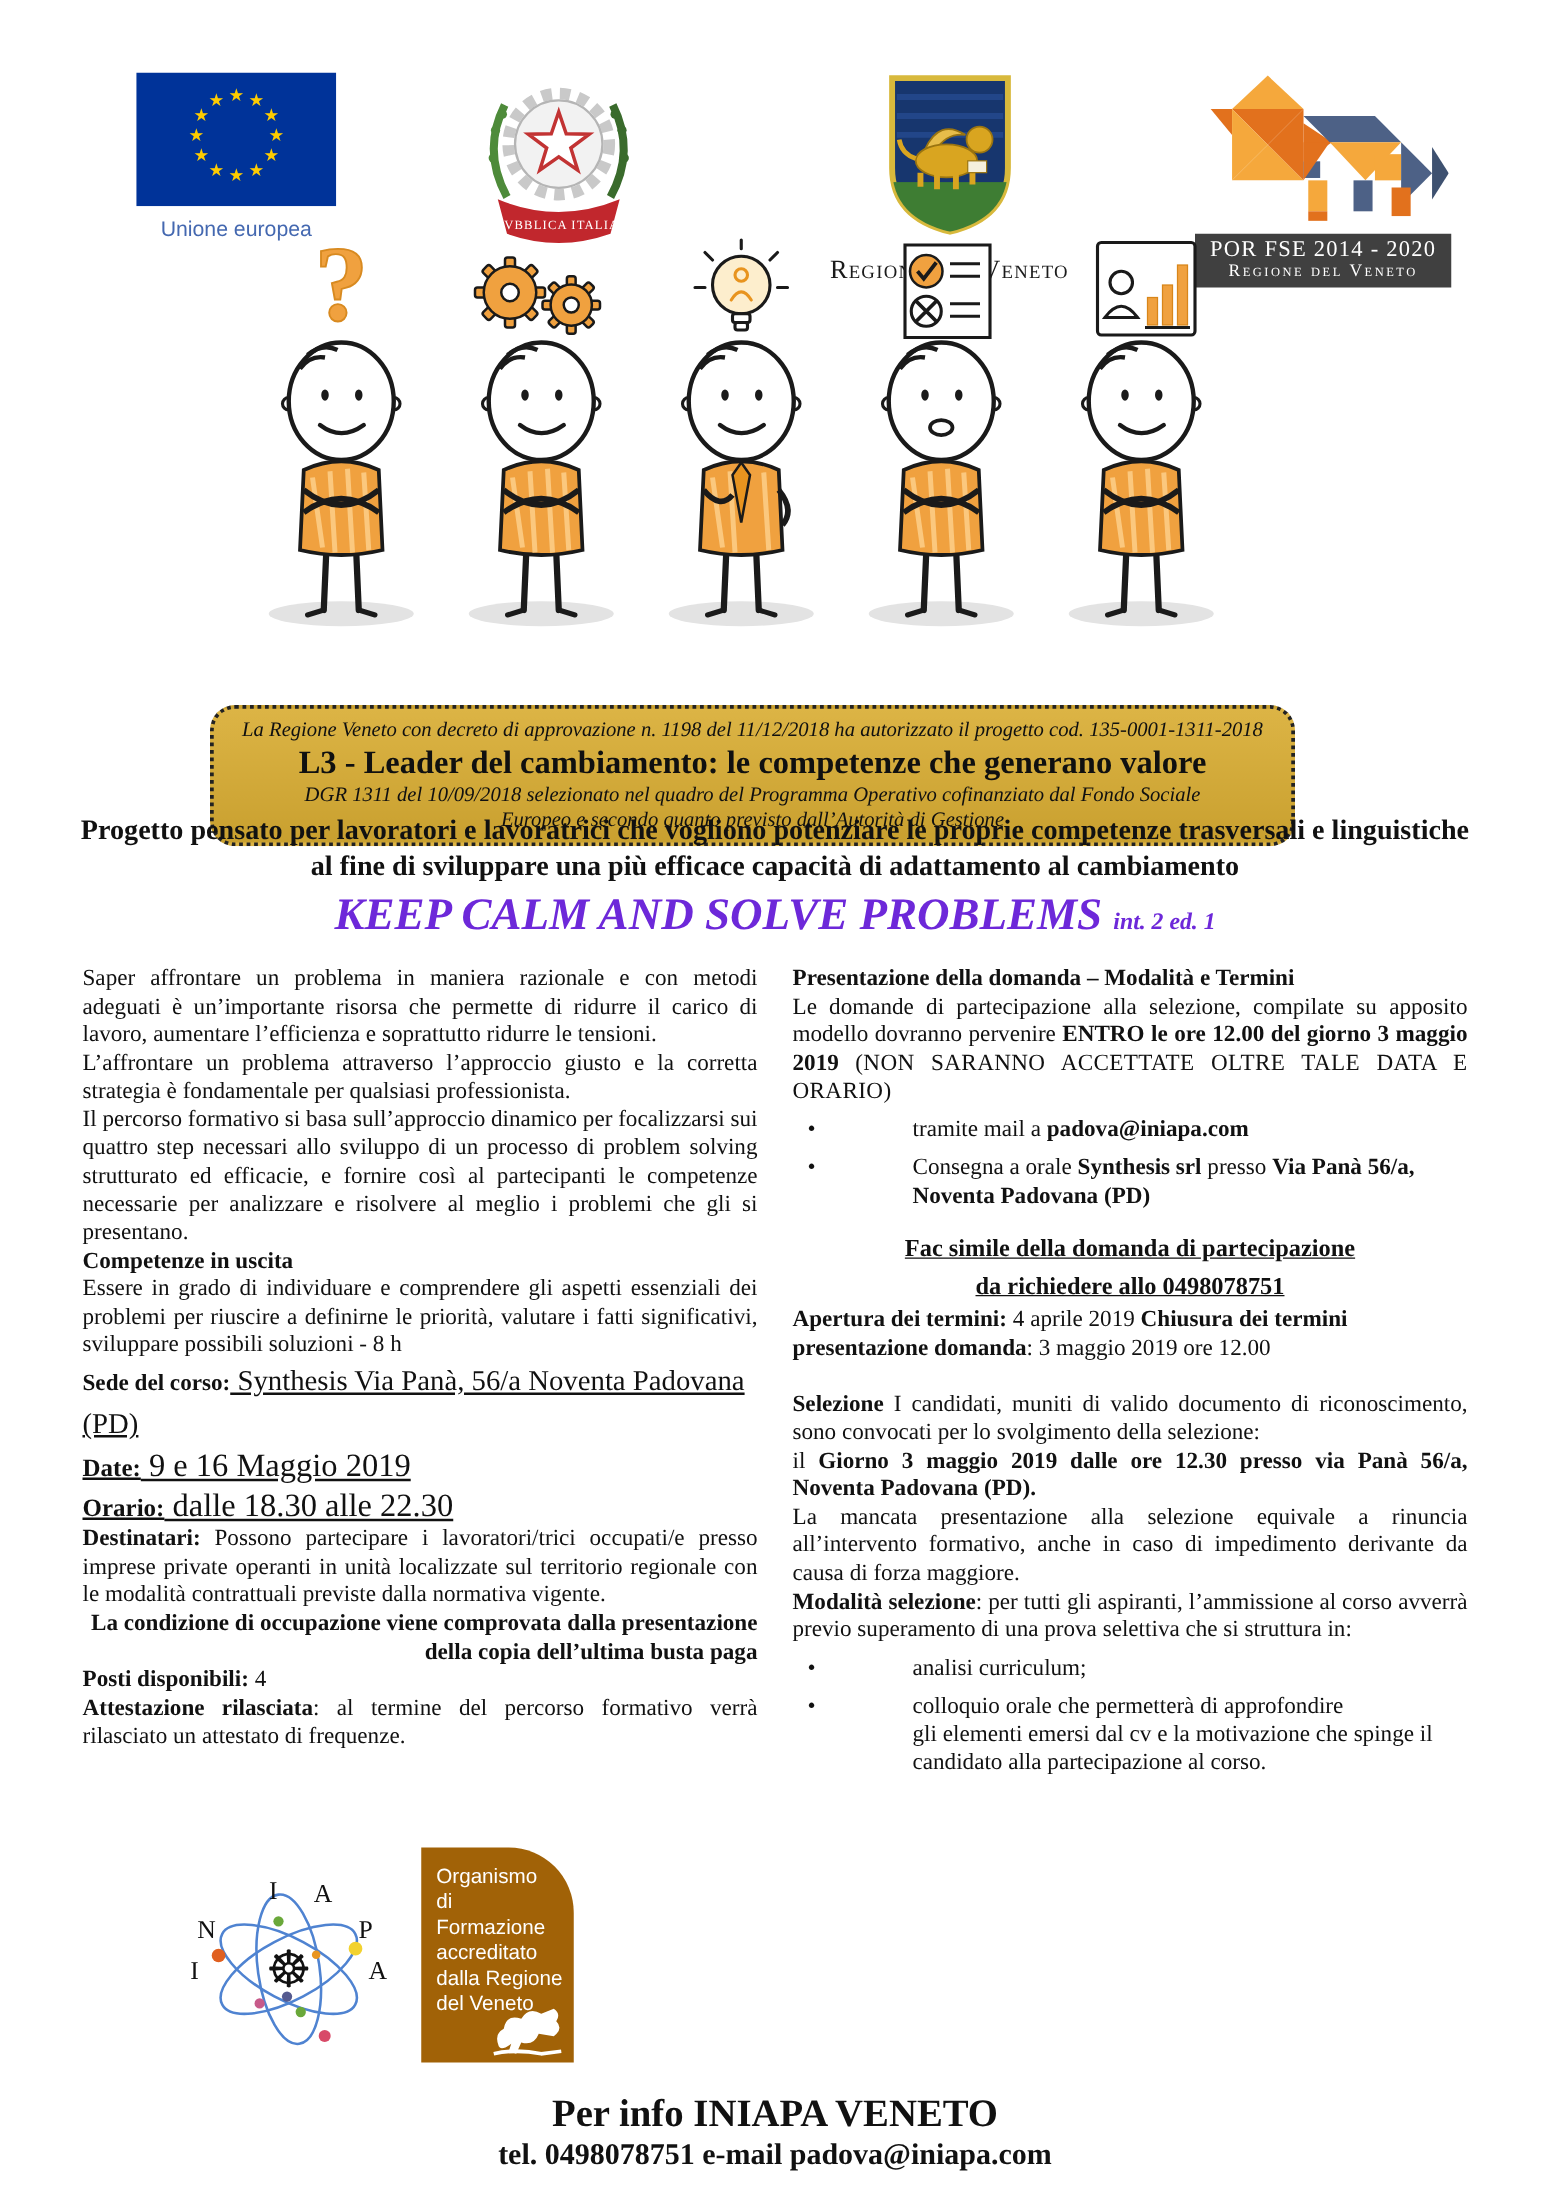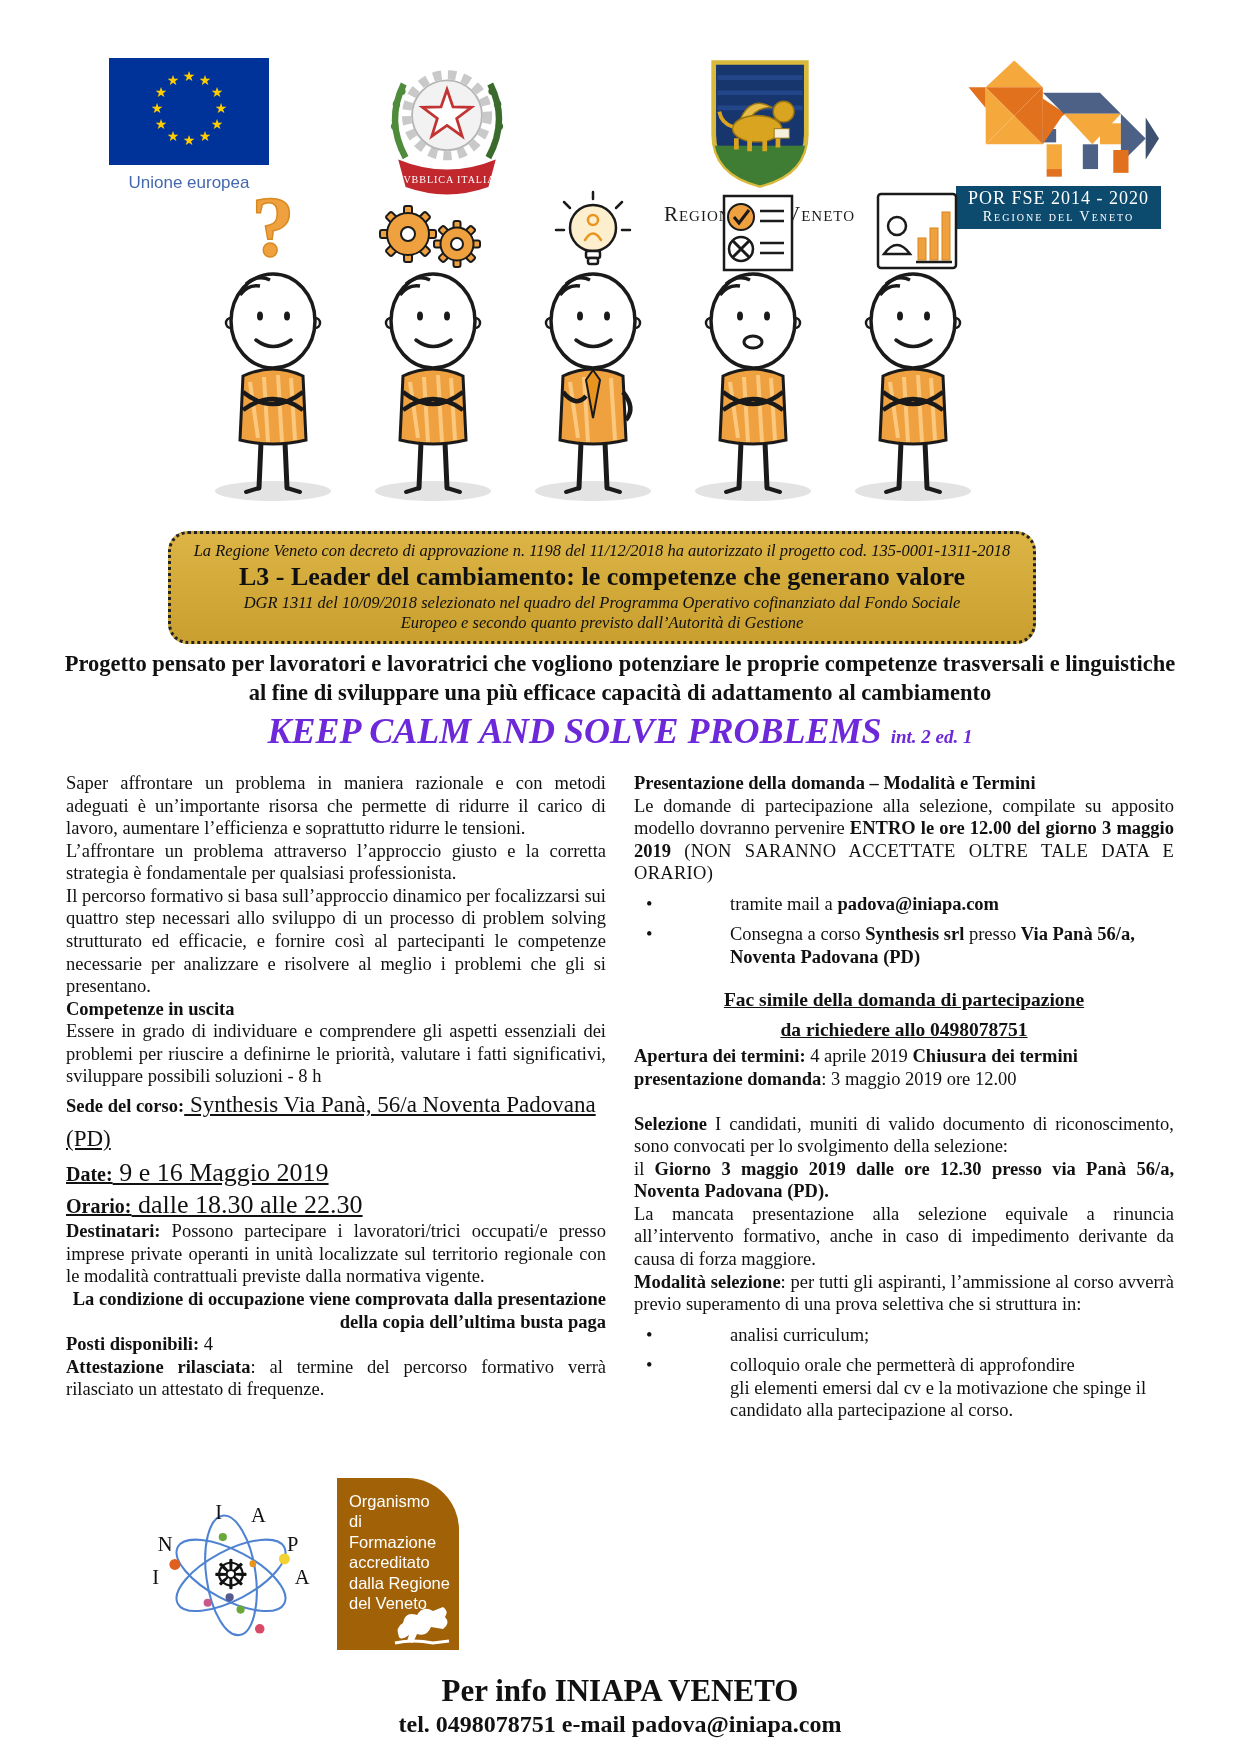--- a/index.html
+++ b/index.html
@@ -7,31 +7,31 @@
         font-family:"Liberation Serif",serif;color:#111;overflow:hidden;}
 
   
   .logo{position:absolute;text-align:center;}
   .eu-logo{left:103px;top:58px;width:172px;}
   .eu-caption{font-family:"Liberation Sans",sans-serif;font-size:17px;color:#4468b0;margin-top:4px;}
   .italy-logo{left:372px;top:56px;width:150px;}
   .veneto-logo{left:652px;top:56px;width:215px;}
   .veneto-caption{font-variant:small-caps;font-size:21px;letter-spacing:1px;color:#1b1b1b;margin-top:8px;}
   .porfse-logo{left:956px;top:60px;width:205px;}
-  .porfse-box{background:#0c4a6e;color:#fff;padding:3px 4px 5px;margin-top:2px;line-height:1.1;}
+  .porfse-box{background:#404040;color:#fff;padding:3px 4px 5px;margin-top:2px;line-height:1.1;}
   .porfse-l1{font-size:18px;letter-spacing:1px;}
   .porfse-l2{font-size:14px;font-variant:small-caps;letter-spacing:2px;}
 
   
   .illustration{position:absolute;top:190px;left:0;width:100%;display:flex;justify-content:center;
                 gap:10px;padding-right:55px;box-sizing:border-box;}
   .figure-svg{flex:none;}
 
   
-  .banner{position:absolute;top:531px;left:168px;width:868px;box-sizing:border-box;
+  .banner{position:absolute;top:564px;left:168px;width:868px;box-sizing:border-box;
           border:3px dotted #222;border-radius:20px;
           background:linear-gradient(180deg,#dcb445,#c9a02f);
           text-align:center;padding:7px 14px 8px;color:#101010;}
   .banner-line{font-style:italic;font-size:16.5px;line-height:1.22;}
   .banner-title{font-weight:bold;font-size:26px;line-height:1.15;margin:1px 0;}
 
   
   .intro{position:absolute;top:649px;left:60px;width:1120px;text-align:center;
          font-weight:bold;font-size:22.5px;line-height:1.3;}
   .course-title{position:absolute;top:710px;left:0;width:100%;text-align:center;
@@ -368,21 +368,21 @@
     <div class="col">
       <p class="b" style="text-align:left">Presentazione della domanda – Modalità e Termini</p>
       <p>
         <span>Le domande di partecipazione alla selezione, compilate su apposito modello dovranno pervenire </span><span class="b">ENTRO le ore 12.00 del giorno 3 maggio 2019</span><span class="caps"> (NON SARANNO ACCETTATE OLTRE TALE DATA E ORARIO)</span>
       </p>
 
       <div class="bullet">
         <span>tramite mail a </span><span class="b">padova@iniapa.com</span>
       </div>
       <div class="bullet">
-        <span>Consegna a corso </span><span class="b">Synthesis srl</span><span> presso </span><span class="b">Via Panà 56/a, Noventa Padovana (PD)</span>
+        <span>Consegna a orale </span><span class="b">Synthesis srl</span><span> presso </span><span class="b">Via Panà 56/a, Noventa Padovana (PD)</span>
       </div>
 
       <div class="facsimile">
         <div>Fac simile della domanda di partecipazione</div>
         <div>da richiedere allo 0498078751</div>
       </div>
 
 
       <p class="mt24" style="text-align:left">
         <span class="b">Apertura dei termini:</span><span> 4 aprile 2019 </span><span class="b">Chiusura dei termini presentazione domanda</span><span>: 3 maggio 2019 ore 12.00</span>

